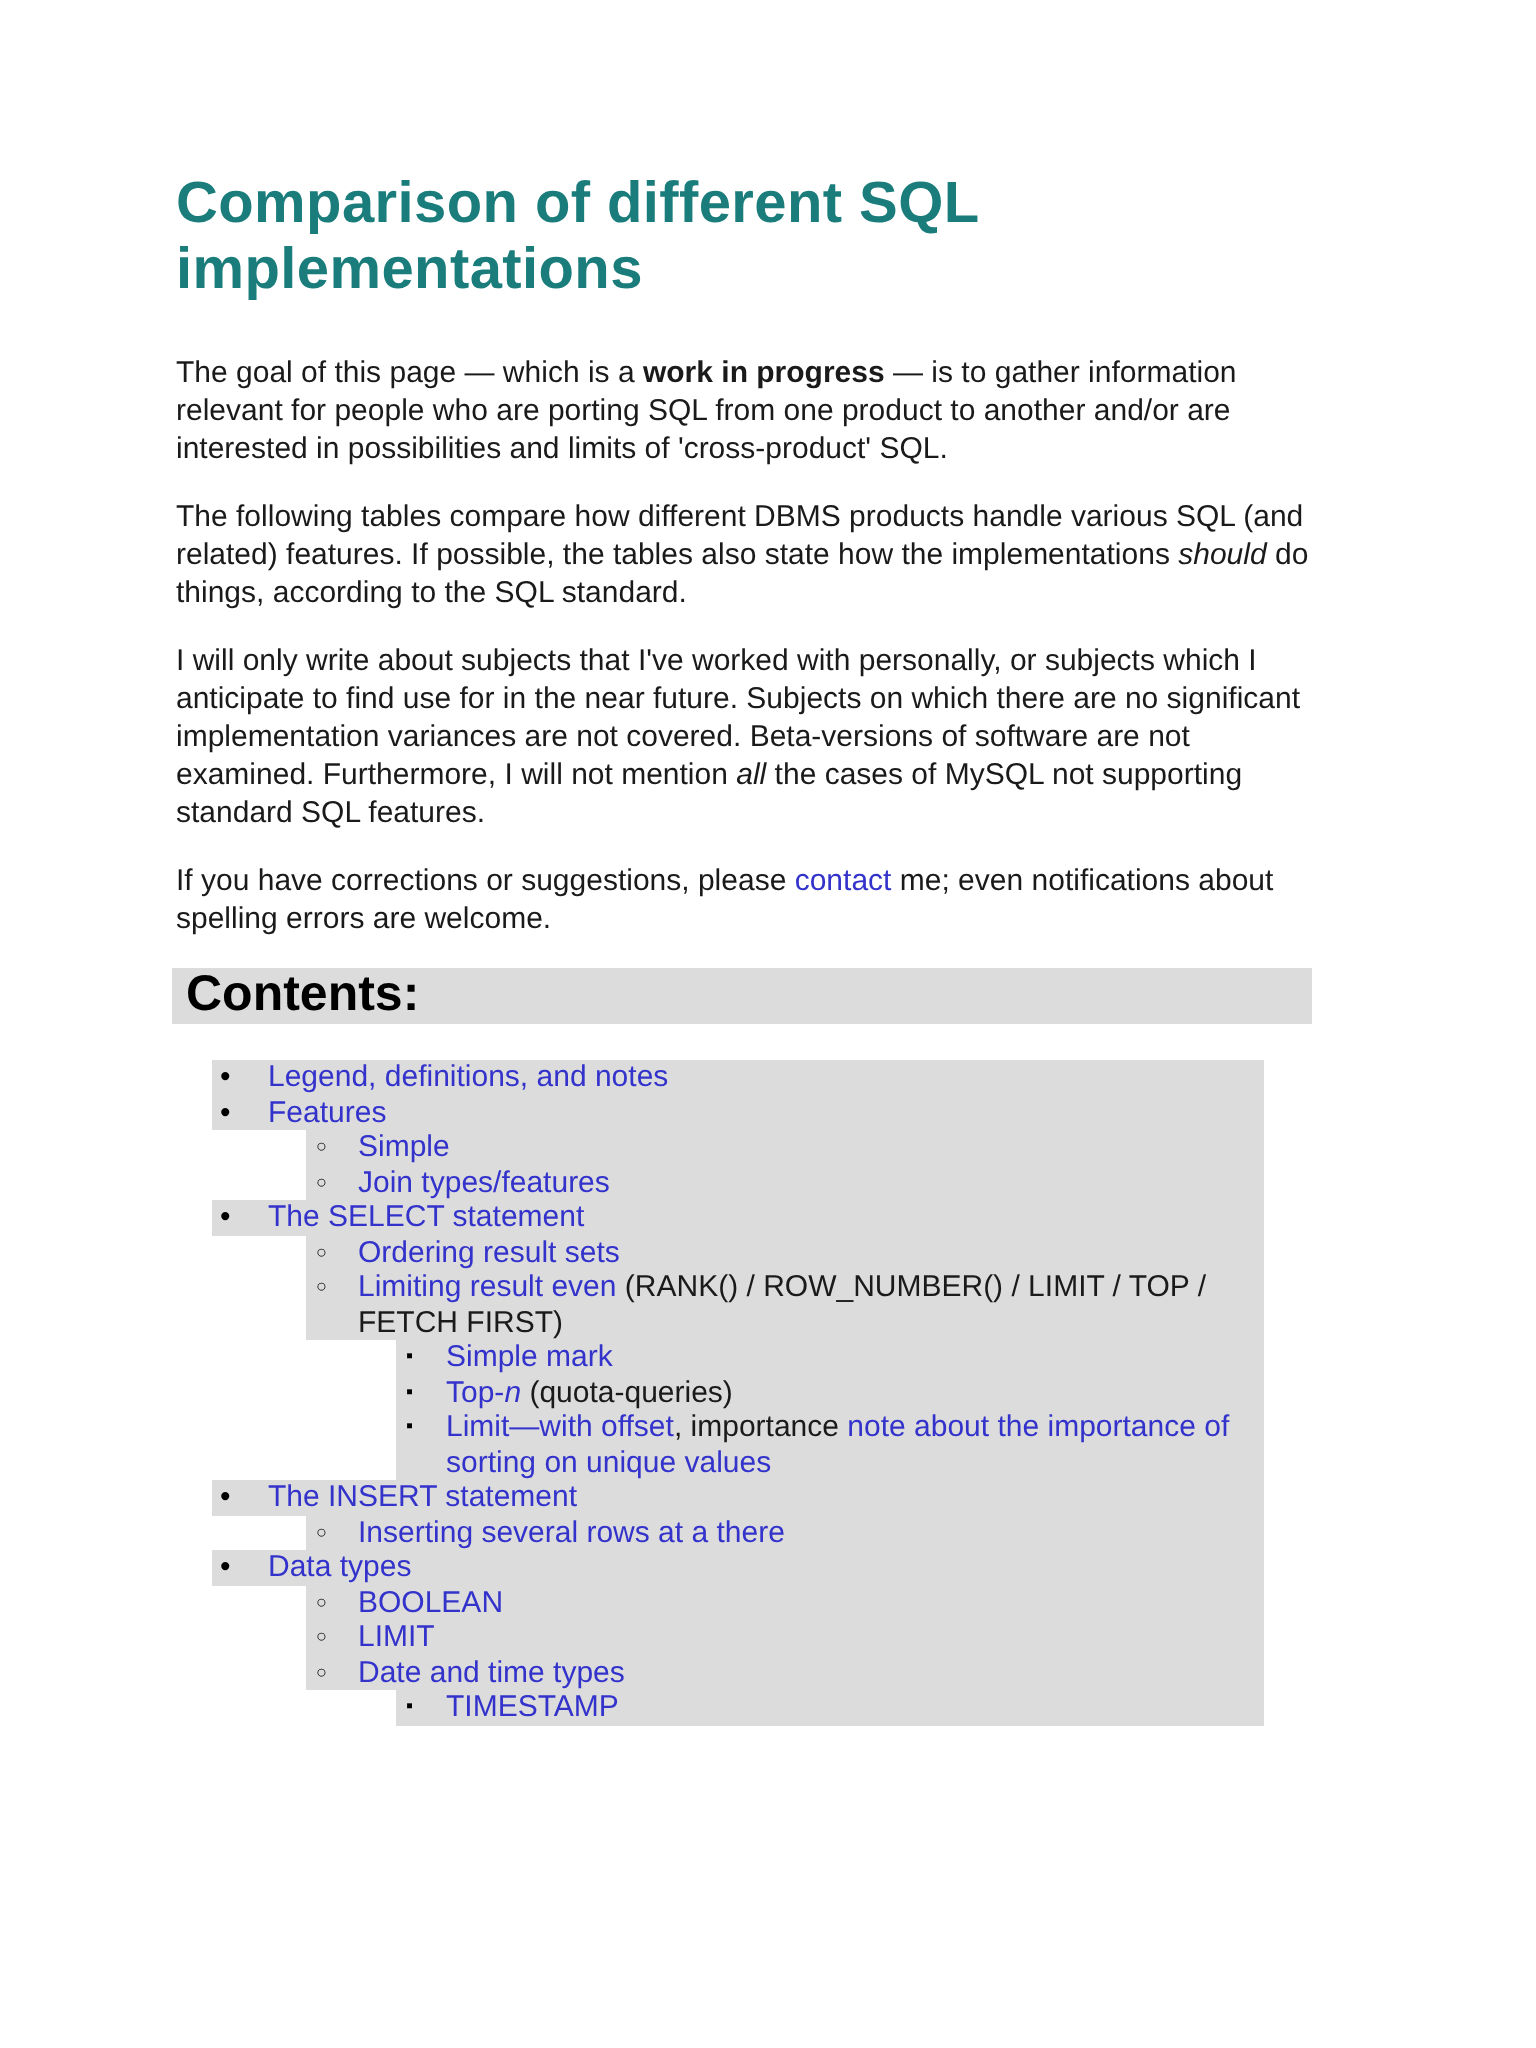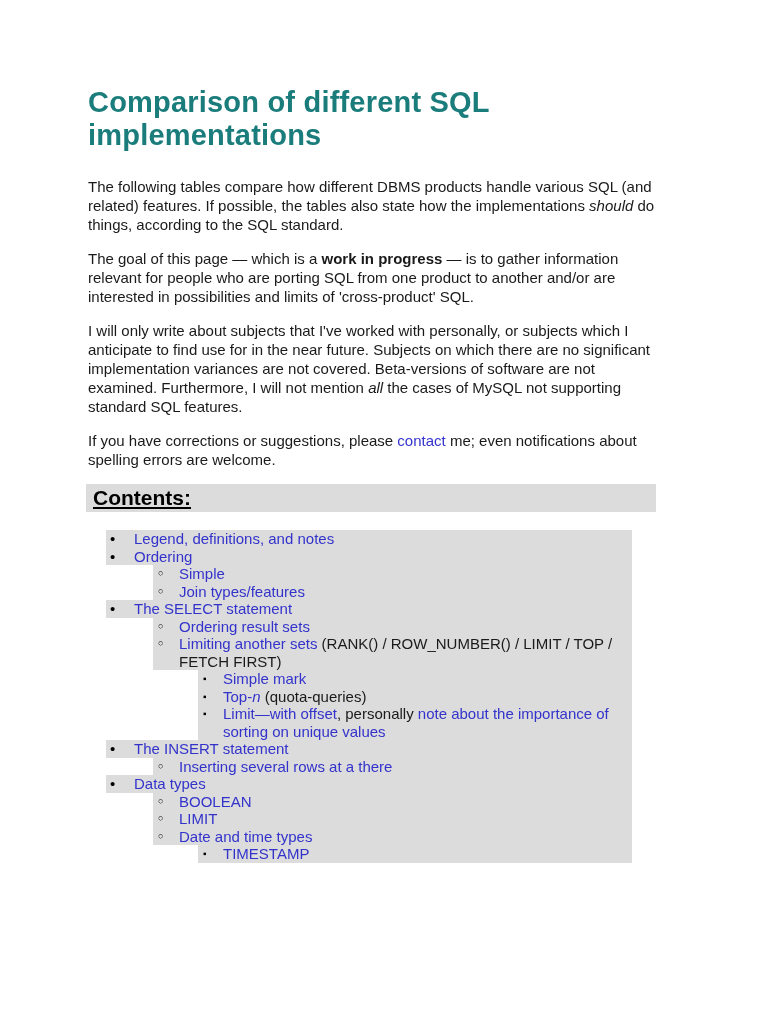--- a/index.html
+++ b/index.html
@@ -32,26 +32,25 @@
     margin:0 0 15px 0;
     font-size:15px;
     line-height:19px;
   }
   .b{font-weight:bold;}
   .i{font-style:italic;}
   a.lnk{color:var(--link);text-decoration:none;cursor:pointer;}
   h2.contents-heading{
     margin:0 0 18px -2px;
     background:var(--graybg);
-    font-size:21px;
+    font-size:25px;
     line-height:27px;
     font-weight:bold;
     color:#000;
     padding:0 0 1px 7px;
-    text-decoration:underline;
   }
   .toc{
     width:544px;
     font-size:15px;
     line-height:17.5px;
   }
   .toc-row{
     display:flex;
     background:var(--graybg);
   }
@@ -68,68 +67,68 @@
   .lvl3 .bullet{width:25px;padding-left:5px;font-size:10px;}
   .toc-text{flex:1 1 auto;}
 </style>
 </head>
 <body>
 
 <div class="page">
   <h1 class="doc-title">Comparison of different SQL implementations</h1>
 
   <div class="paragraphs" id="paragraphs">
+      <p><span>The goal of this page — which is a </span><span class="b">work in progress</span><span> — is to gather information relevant for people who are porting SQL from one product to another and/or are interested in possibilities and limits of 'cross-product' SQL.</span></p>
       <p><span>The following tables compare how different DBMS products handle various SQL (and related) features. If possible, the tables also state how the implementations </span><span class="i">should</span><span> do things, according to the SQL standard.</span></p>
-      <p><span>The goal of this page — which is a </span><span class="b">work in progress</span><span> — is to gather information relevant for people who are porting SQL from one product to another and/or are interested in possibilities and limits of 'cross-product' SQL.</span></p>
       <p><span>I will only write about subjects that I've worked with personally, or subjects which I anticipate to find use for in the near future. Subjects on which there are no significant implementation variances are not covered. Beta-versions of software are not examined. Furthermore, I will not mention </span><span class="i">all</span><span> the cases of MySQL not supporting standard SQL features.</span></p>
       <p><span>If you have corrections or suggestions, please </span><a class="lnk" href="#">contact</a><span> me; even notifications about spelling errors are welcome.</span></p>
     </div>
 
   <h2 class="contents-heading">Contents:</h2>
 
   <div class="toc" id="toc">
       <div class="toc-row lvl1">
         <span class="bullet">•</span>
         <div class="toc-text"><a class="lnk" href="#">Legend, definitions, and notes</a></div>
       </div>
       <div class="toc-row lvl1">
         <span class="bullet">•</span>
-        <div class="toc-text"><a class="lnk" href="#">Ordering</a></div>
+        <div class="toc-text"><a class="lnk" href="#">Features</a></div>
       </div>
       <div class="toc-row lvl2">
         <span class="bullet">○</span>
         <div class="toc-text"><a class="lnk" href="#">Simple</a></div>
       </div>
       <div class="toc-row lvl2">
         <span class="bullet">○</span>
         <div class="toc-text"><a class="lnk" href="#">Join types/features</a></div>
       </div>
       <div class="toc-row lvl1">
         <span class="bullet">•</span>
         <div class="toc-text"><a class="lnk" href="#">The SELECT statement</a></div>
       </div>
       <div class="toc-row lvl2">
         <span class="bullet">○</span>
         <div class="toc-text"><a class="lnk" href="#">Ordering result sets</a></div>
       </div>
       <div class="toc-row lvl2">
         <span class="bullet">○</span>
-        <div class="toc-text"><a class="lnk" href="#">Limiting another sets</a><span> (RANK() / ROW_NUMBER() / LIMIT / TOP / FETCH FIRST)</span></div>
+        <div class="toc-text"><a class="lnk" href="#">Limiting result even</a><span> (RANK() / ROW_NUMBER() / LIMIT / TOP / FETCH FIRST)</span></div>
       </div>
       <div class="toc-row lvl3">
         <span class="bullet">▪</span>
         <div class="toc-text"><a class="lnk" href="#">Simple mark</a></div>
       </div>
       <div class="toc-row lvl3">
         <span class="bullet">▪</span>
         <div class="toc-text"><a class="lnk" href="#">Top-</a><a class="lnk i" href="#">n</a><span> (quota-queries)</span></div>
       </div>
       <div class="toc-row lvl3">
         <span class="bullet">▪</span>
-        <div class="toc-text"><a class="lnk" href="#">Limit—with offset</a><span>, personally </span><a class="lnk" href="#">note about the importance of sorting on unique values</a></div>
+        <div class="toc-text"><a class="lnk" href="#">Limit—with offset</a><span>, importance </span><a class="lnk" href="#">note about the importance of sorting on unique values</a></div>
       </div>
       <div class="toc-row lvl1">
         <span class="bullet">•</span>
         <div class="toc-text"><a class="lnk" href="#">The INSERT statement</a></div>
       </div>
       <div class="toc-row lvl2">
         <span class="bullet">○</span>
         <div class="toc-text"><a class="lnk" href="#">Inserting several rows at a there</a></div>
       </div>
       <div class="toc-row lvl1">

